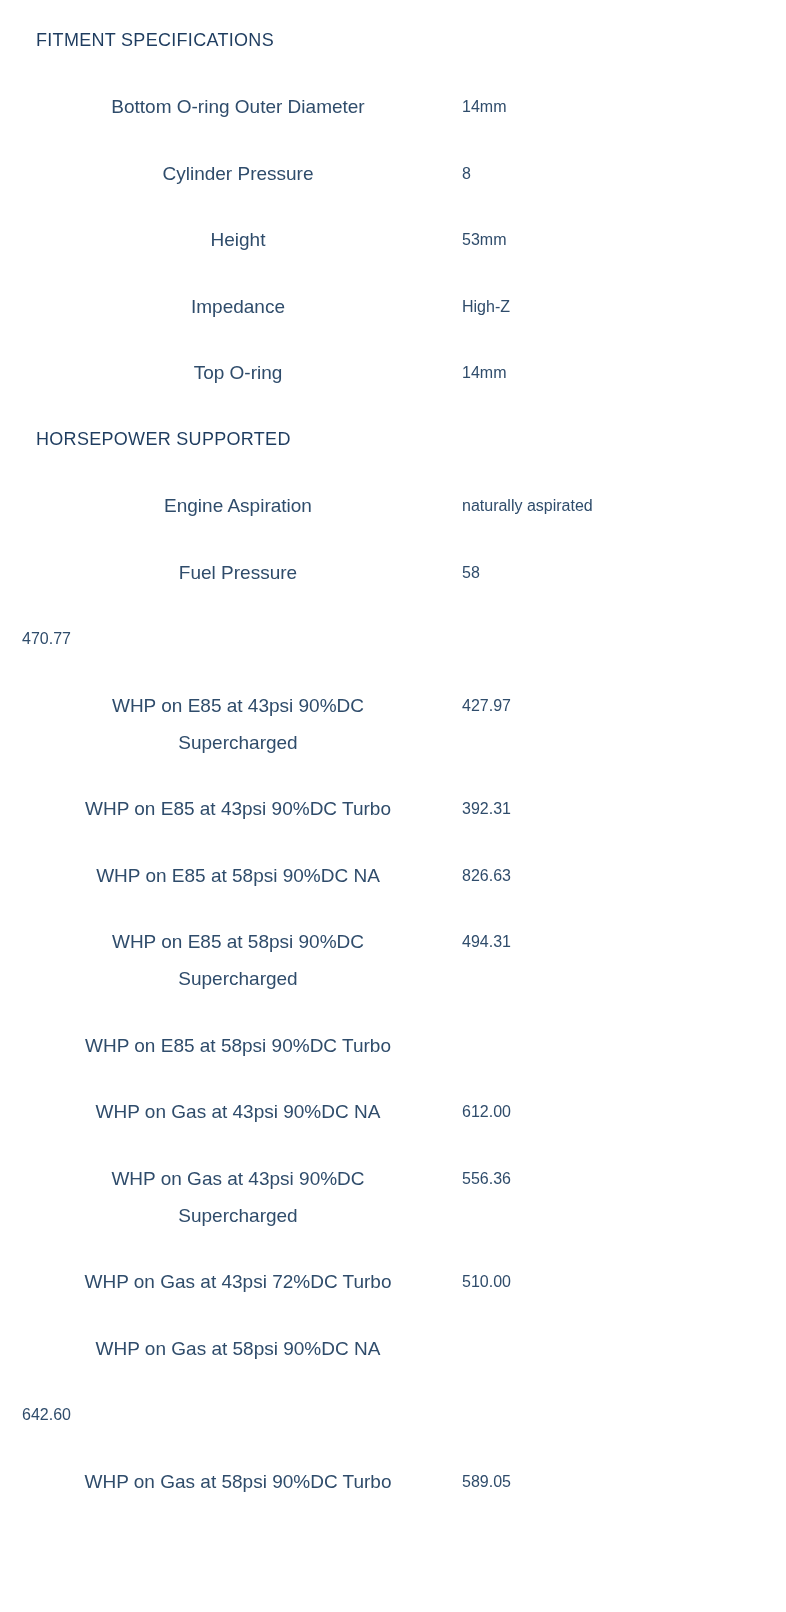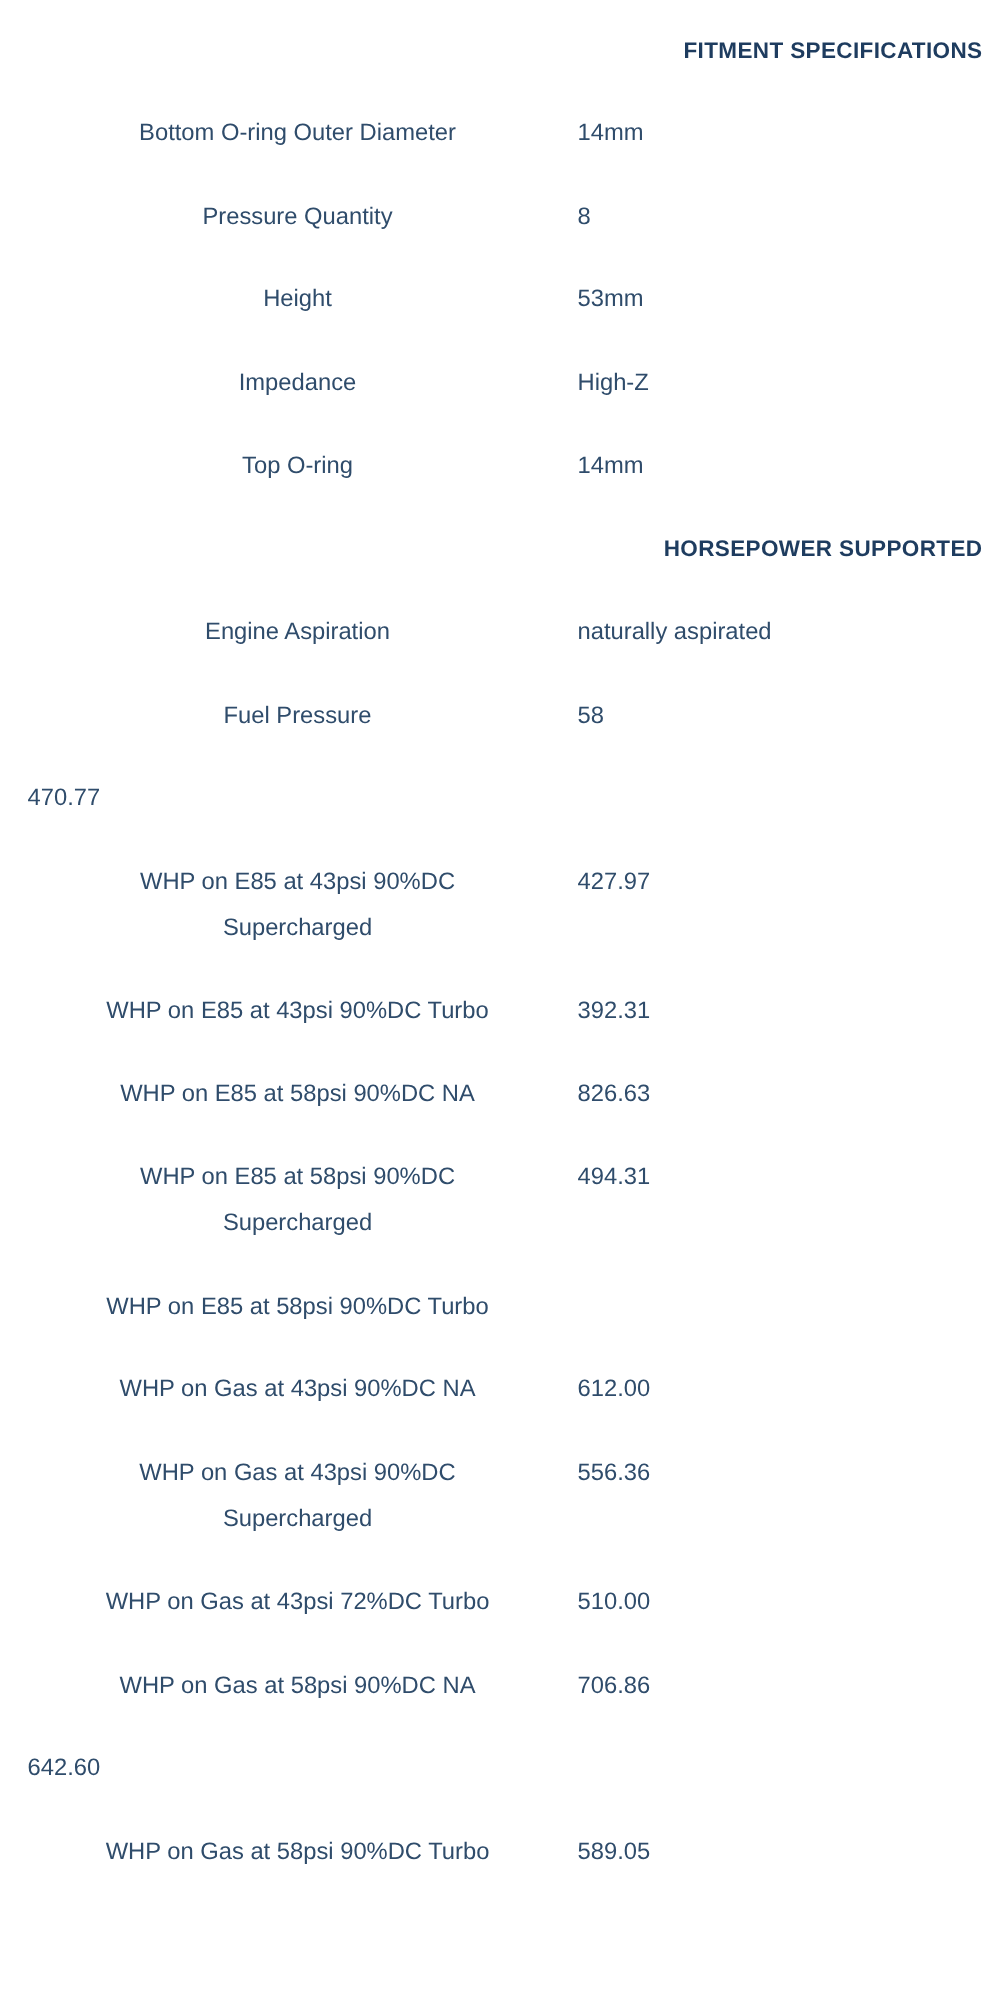--- a/index.html
+++ b/index.html
@@ -7,61 +7,60 @@
   body {
     width: 786px;
     min-height: 1612px;
     font-family: "Liberation Sans", "DejaVu Sans", sans-serif;
     padding-top: 7px;
     color: var(--text-color, #2f4c6b);
   }
   .spec-section { width: 100%; }
   .section-title {
     font-size: 18px;
-    font-weight: 700;
+    font-weight: 400;
     line-height: 37px;
     padding: 14.75px 0 14.75px 36px;
     letter-spacing: 0.3px;
     color: var(--header-color, #1e3c5f);
-    text-align: right;
   }
   .spec-row {
     display: grid;
     grid-template-columns: 440px 1fr;
     width: 100%;
   }
   .spec-label {
     text-align: center;
     font-size: 19px;
     line-height: 37px;
     padding: 14.75px 22px 14.75px 58px;
     color: var(--text-color, #2f4c6b);
   }
   .spec-value {
     text-align: left;
-    font-size: 19px;
+    font-size: 16px;
     line-height: 37px;
     padding: 14.75px 10px 14.75px 22px;
     color: var(--text-color, #2f4c6b);
   }
 </style>
 </head>
 <body style="--header-color: #1e3c5f; --text-color: #2f4c6b; background: rgb(255, 255, 255);">
 
 <main>
 
   <section class="spec-section">
     <h2 class="section-title">FITMENT SPECIFICATIONS</h2>
     <div class="rows">
         <div class="spec-row">
     <div class="spec-label">Bottom O-ring Outer Diameter</div>
     <div class="spec-value">14mm</div>
   </div>
         <div class="spec-row">
-    <div class="spec-label">Pressure Quantity</div>
+    <div class="spec-label">Cylinder Pressure</div>
     <div class="spec-value">8</div>
   </div>
         <div class="spec-row">
     <div class="spec-label">Height</div>
     <div class="spec-value">53mm</div>
   </div>
         <div class="spec-row">
     <div class="spec-label">Impedance</div>
     <div class="spec-value">High-Z</div>
   </div>
@@ -112,21 +111,20 @@
         <div class="spec-row">
     <div class="spec-label">WHP on Gas at 43psi 90%DC Supercharged</div>
     <div class="spec-value">556.36</div>
   </div>
         <div class="spec-row">
     <div class="spec-label">WHP on Gas at 43psi 72%DC Turbo</div>
     <div class="spec-value">510.00</div>
   </div>
         <div class="spec-row">
     <div class="spec-label">WHP on Gas at 58psi 90%DC NA</div>
-    <div class="spec-value">706.86</div>
   </div>
         <div class="spec-row">
     <div class="spec-value">642.60</div>
   </div>
         <div class="spec-row">
     <div class="spec-label">WHP on Gas at 58psi 90%DC Turbo</div>
     <div class="spec-value">589.05</div>
   </div>
       </div>
   </section>

